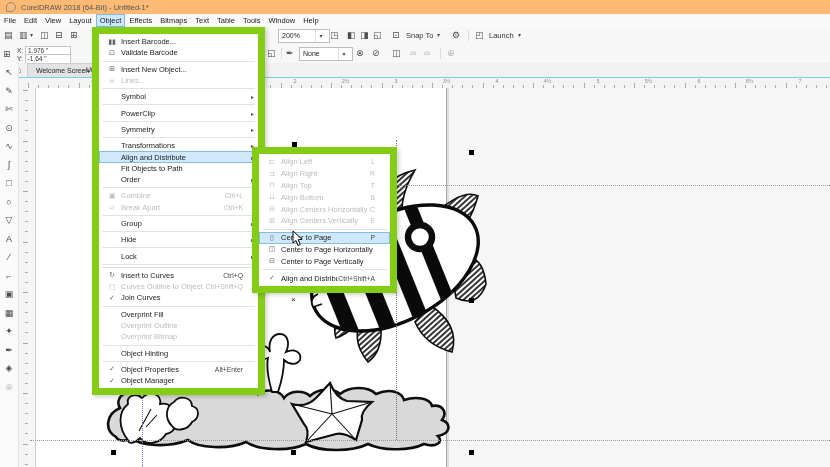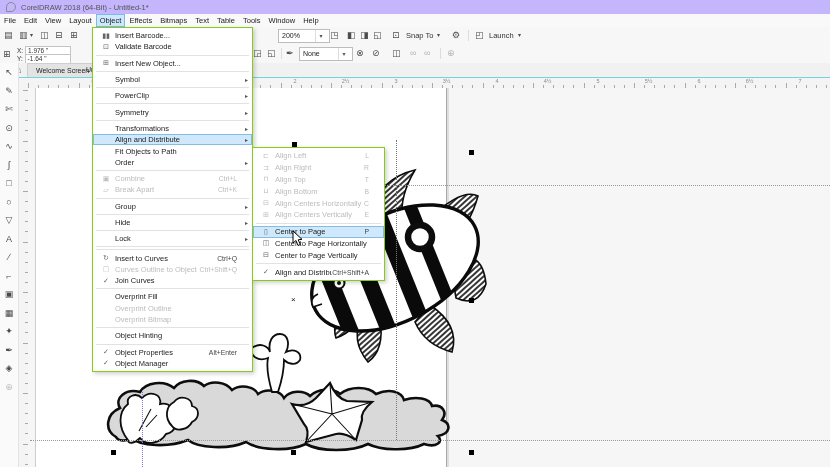--- a/index.html
+++ b/index.html
@@ -1,20 +1,20 @@
 <!DOCTYPE html>
 <html><head>
 <meta charset="utf-8">
 <style>
   html,body{margin:0;padding:0;background:#ddd;}
   #app{position:relative;width:830px;height:467px;background:#f6f6f6;overflow:hidden;
        font-family:"Liberation Sans","DejaVu Sans",sans-serif;color:#222;
        -webkit-font-smoothing:antialiased;}
   
-  #titlebar{position:absolute;left:0;top:0;width:830px;height:14px;background:#c4b5fd;
+  #titlebar{position:absolute;left:0;top:0;width:830px;height:14px;background:#fdba74;
             border-bottom:1px solid #e9e9e9;display:flex;align-items:center;}
   #titlebar .logo{width:8px;height:8px;border:1.5px solid #8a8a8a;border-radius:50% 50% 50% 0;
             margin:0 5px 0 6px;}
   #titlebar .ttl{font-size:7.5px;color:#555;}
   
   #menubar{position:absolute;left:0;top:14px;width:830px;height:13px;background:#f9f9f9;
            display:flex;align-items:stretch;border-bottom:1px solid #ededed;}
   .mb-item{font-size:7.5px;line-height:13px;padding:0 4px;color:#222;white-space:nowrap;}
   .mb-item.active{background:#cce8ff;border:1px solid #7fb9e8;line-height:11px;padding:0 3px;}
   
@@ -64,21 +64,21 @@
   #page-right-edge{position:absolute;left:446px;top:88px;width:1px;height:379px;background:#a9a9a9;z-index:2;}
   #page-right-shadow{position:absolute;left:447px;top:88px;width:2px;height:379px;background:#dedede;z-index:2;}
   #artwork{position:absolute;left:0;top:0;width:830px;height:467px;z-index:3;pointer-events:none;}
   
   .dot-h{position:absolute;height:0;border-top:1px dotted #9a9a9a;z-index:4;}
   .dot-v{position:absolute;width:0;border-left:1px dotted #777;z-index:4;}
   .dot-v.blue{border-left:1px dotted #7b7bd4;}
   .handle{position:absolute;width:5px;height:5px;background:#000;z-index:5;}
   #sel-center{position:absolute;z-index:5;font-size:8px;color:#111;line-height:8px;}
   
-  .menu{position:absolute;background:#fff;border:1px solid #84cc16;
+  .menu{position:absolute;background:#fff;border:7px solid #84cc16;
         box-shadow:2px 2px 4px rgba(0,0,0,.18);z-index:10;padding:2px 0;}
   #object-menu{left:92px;top:27px;width:159px;}
   #align-submenu{left:252px;top:147px;width:131px;}
   .mi{position:relative;display:flex;align-items:center;height:11.3px;padding:0 4px 0 4px;}
   #align-submenu .mi{height:11.8px;}
   .mi .gut{width:18px;font-size:7px;color:#666;text-align:center;flex:0 0 18px;}
   .mi .lbl{flex:1;font-size:7.5px;color:#1c1c1c;white-space:nowrap;overflow:hidden;}
   .mi .sc{font-size:6.8px;color:#444;padding-right:3px;white-space:nowrap;}
   .mi .arr{width:8px;font-size:6px;color:#555;text-align:right;}
   .mi.disabled .lbl,.mi.disabled .sc,.mi.disabled .gut,.mi.disabled .arr{color:#bcbcbc;}
@@ -426,20 +426,26 @@
         <span class="sc"></span>
         <span class="arr"></span>
       </div>
       <div class="msep"></div>
       <div class="mi">
         <span class="gut">⊞</span>
         <span class="lbl">Insert New Object...</span>
         <span class="sc"></span>
         <span class="arr"></span>
       </div>
+      <div class="mi disabled">
+        <span class="gut">∞</span>
+        <span class="lbl">Links...</span>
+        <span class="sc"></span>
+        <span class="arr"></span>
+      </div>
       <div class="msep"></div>
       <div class="mi">
         <span class="gut"></span>
         <span class="lbl">Symbol</span>
         <span class="sc"></span>
         <span class="arr">▸</span>
       </div>
       <div class="msep"></div>
       <div class="mi">
         <span class="gut"></span>

